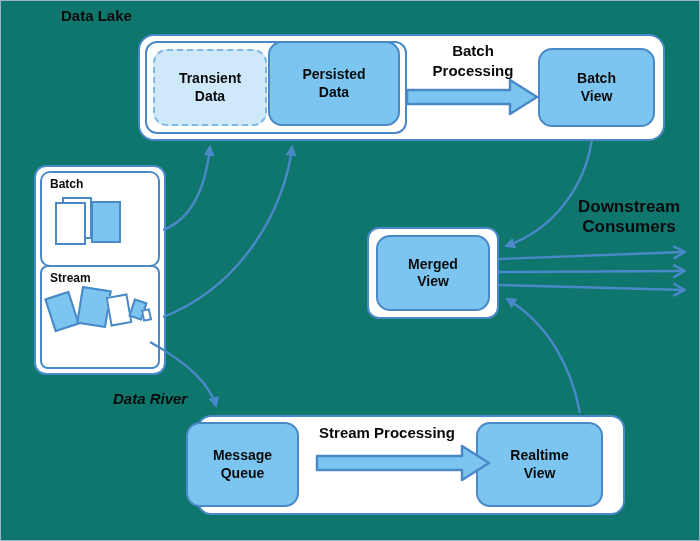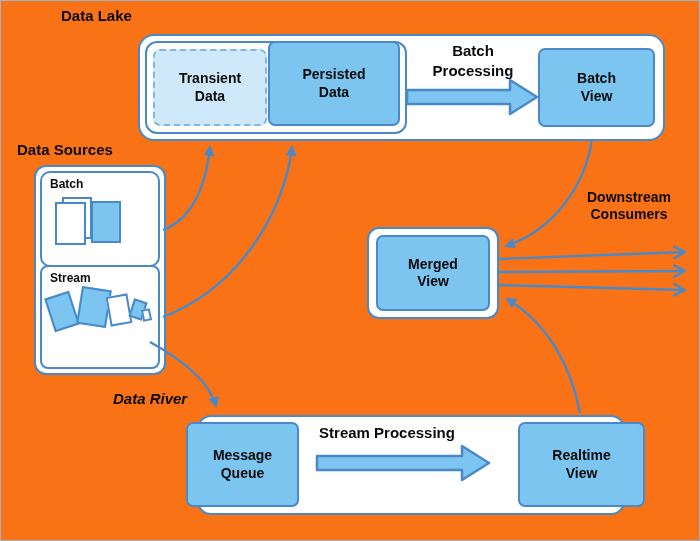--- a/index.html
+++ b/index.html
@@ -1,59 +1,59 @@
 <!DOCTYPE html>
 <html><head>
 <meta charset="utf-8">
 <style>
   html, body { margin: 0; padding: 0; background: #ffffff; }
   .canvas {
     position: relative; width: 700px; height: 541px; box-sizing: border-box;
-    background: #f97316; border: 1px solid #9db3c8; overflow: hidden;
+    background: #0f766e; border: 1px solid #9db3c8; overflow: hidden;
     font-family: "Liberation Sans", sans-serif; color: #0a0a0a;
   }
   .lbl { position: absolute; font-weight: 700; white-space: pre-line; }
   .lbl.center { text-align: center; }
   .container {
     position: absolute; border: 2px solid #4a89c8; border-radius: 14px; background: #ffffff;
   }
   .node {
-    position: absolute; border: 2.5px solid #4a89c8; border-radius: 7px; background: #7cc5f0;
+    position: absolute; border: 2.5px solid #4a89c8; border-radius: 14px; background: #7cc5f0;
     display: flex; align-items: center; justify-content: center; text-align: center;
     font-weight: 700; font-size: 14px; line-height: 1.25; white-space: pre-line;
   }
   .node.transient { border: 2.5px dashed #7fb8e6; background: #cfe9fa; }
   .group-label { position: absolute; left: 8px; top: 4px; font-weight: 700; font-size: 12px; }
   .doc { position: absolute; border: 2px solid #4a89c8; background: #ffffff; box-sizing: border-box; }
   .doc.blue { background: #7cc5f0; }
 
   
   .data-lake-lbl   { left: 60px;  top: 6px;   font-size: 15px; }
   .data-sources-lbl{ left: 16px;  top: 140px; font-size: 15px; }
   .data-river-lbl  { left: 112px; top: 389px; font-size: 15px; font-style: italic; }
   .batch-proc-lbl  { left: 420px; top: 40px;  width: 104px; font-size: 15px; line-height: 1.3; }
   .stream-proc-lbl { left: 314px; top: 423px; width: 144px; font-size: 15px; }
-  .downstream-lbl  { left: 558px; top: 188px; width: 140px; font-size: 14px; line-height: 1.2; }
+  .downstream-lbl  { left: 558px; top: 196px; width: 140px; font-size: 17px; line-height: 1.2; }
 
   
   .lake          { left: 137px; top: 33px;  width: 523px; height: 103px; border-radius: 16px; }
   .lake-inner    { left: 144px; top: 40px;  width: 258px; height: 89px;  border-radius: 12px; }
   .sources       { left: 33px;  top: 164px; width: 128px; height: 206px; border-radius: 12px; }
   .sources-batch { left: 39px;  top: 170px; width: 116px; height: 92px;  border-radius: 10px; }
   .sources-stream{ left: 39px;  top: 264px; width: 116px; height: 100px; border-radius: 8px; }
   .merged-outer  { left: 366px; top: 226px; width: 128px; height: 88px;  border-radius: 12px; }
   .river         { left: 196px; top: 414px; width: 424px; height: 96px;  border-radius: 14px; }
 
   
   .transient-node { left: 152px; top: 48px;  width: 110px; height: 73px; }
   .persisted-node { left: 267px; top: 40px;  width: 128px; height: 81px; }
   .batchview-node { left: 537px; top: 47px;  width: 113px; height: 75px; }
   .merged-node    { left: 375px; top: 234px; width: 110px; height: 72px; }
   .queue-node     { left: 185px; top: 421px; width: 109px; height: 81px; }
-  .realtime-node  { left: 517px; top: 421px; width: 123px; height: 81px; }
+  .realtime-node  { left: 475px; top: 421px; width: 123px; height: 81px; }
 
   
   .b-back  { left: 20px; top: 24px; width: 30px; height: 42px; }
   .b-front { left: 13px; top: 29px; width: 31px; height: 43px; }
   .b-blue  { left: 49px; top: 28px; width: 30px; height: 42px; }
 
   
   .s1 { left: 7px;   top: 27px; width: 26px; height: 35px; transform: rotate(-18deg); }
   .s2 { left: 37px;  top: 21px; width: 30px; height: 38px; transform: rotate(9deg); }
   .s3 { left: 66px;  top: 28px; width: 22px; height: 30px; transform: rotate(-10deg); }
@@ -63,21 +63,20 @@
   svg.arrows { position: absolute; left: 0; top: 0; z-index: 20; pointer-events: none; }
   .curve { fill: none; stroke: #4a89c8; stroke-width: 2.4; }
   .block-arrow { fill: #7cc5f0; stroke: #4a89c8; stroke-width: 2.5; stroke-linejoin: round; }
 </style>
 </head>
 <body>
 
 <div class="canvas">
 
   <div class="lbl data-lake-lbl">Data Lake</div>
-  <div class="lbl data-sources-lbl">Data Sources</div>
   <div class="lbl data-river-lbl">Data River</div>
   <div class="lbl center downstream-lbl">Downstream
 Consumers</div>
 
   <div class="container lake"></div>
   <div class="container lake-inner"></div>
   <div class="node transient transient-node">Transient
 Data</div>
   <div class="node persisted-node">Persisted
 Data</div>

